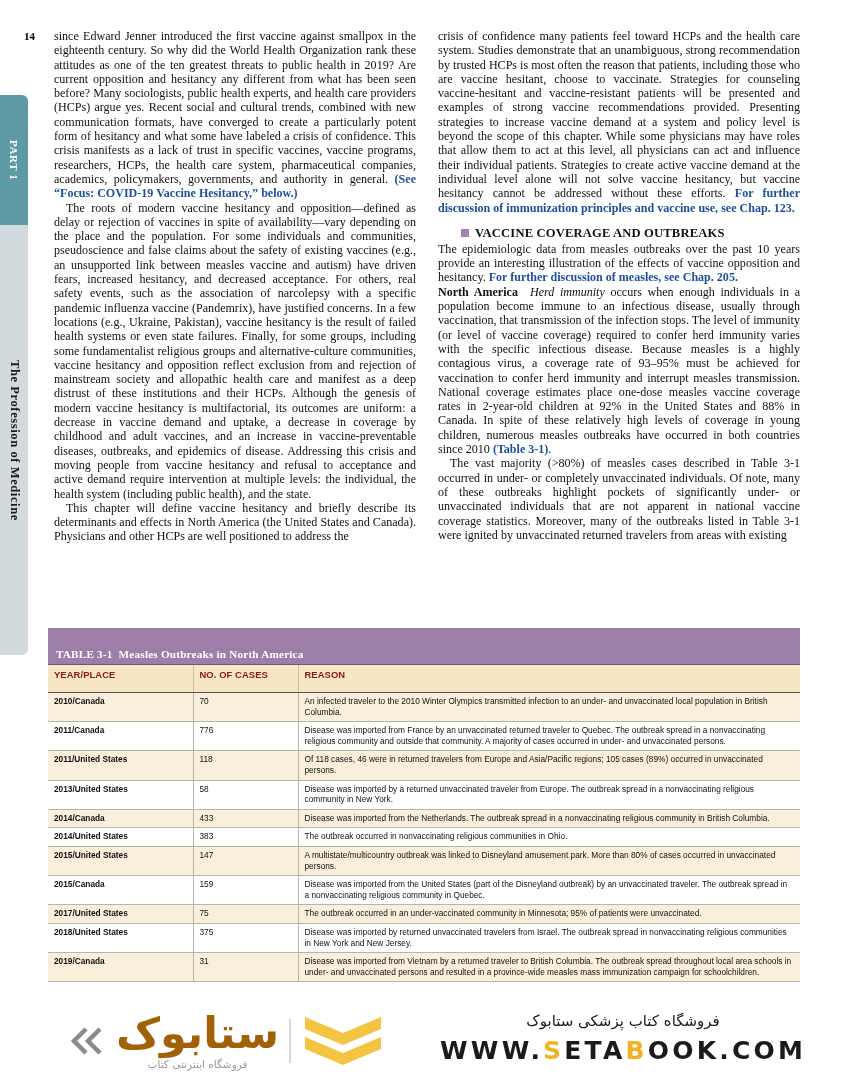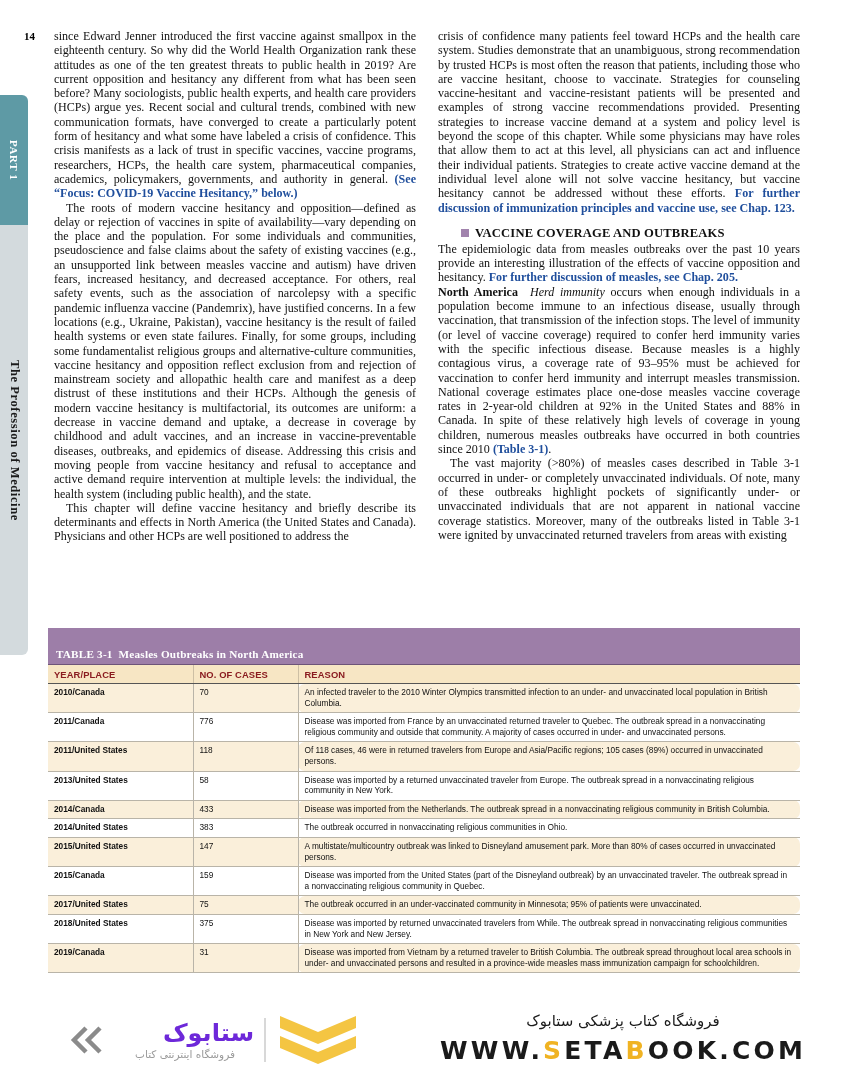--- a/index.html
+++ b/index.html
@@ -112,38 +112,38 @@
     border-bottom: 1.5px solid #6d5478;
   }
   .tbl-title-num { margin-right: 6px; }
   thead th {
     background: #f7e6c4;
     color: #8a1c20;
     font-family: "Liberation Sans", sans-serif;
     font-weight: bold;
     font-size: 9.4px;
     text-align: left;
-    padding: 4px 6px 3px 6px;
+    padding: 4px 6px 12px 6px;
     letter-spacing: 0.1px;
     border-bottom: 1.2px solid #555;
     border-right: 1px solid #cdbfa4;
     margin-top: 36px;
   }
   thead th:last-child { border-right: none; }
   tbody td {
     font-family: "Liberation Sans", sans-serif;
     font-size: 8.3px;
     line-height: 10.6px;
     color: #111;
     padding: 3px 6px 4px 6px;
     vertical-align: top;
     border-bottom: 1px solid #b9b4a8;
     border-right: 1px solid #b9b4a8;
   }
-  tbody td:last-child { border-right: none; border-radius: 7px; }
+  tbody td:last-child { border-right: none; }
   tbody tr.alt td { background: #faefda; }
   tbody tr.plain td { background: #ffffff; }
   tbody td.c1 { font-weight: bold; }
   .col-yp { width: 145px; }
   .col-nc { width: 105px; }
 
   
   #clip-fade {
     position: absolute;
     left: 0; top: 1000px;
@@ -163,26 +163,25 @@
   }
   #logo-block {
     position: absolute;
     left: 70px; top: 1012px;
     display: flex;
     align-items: center;
     gap: 10px;
   }
   .logo-word {
     font-family: "DejaVu Sans", sans-serif;
-    font-size: 24px;
-    font-weight: bold;
-    color: #6d28d9;
+    font-size: 43px;
+    font-weight: bold;
+    color: #a16207;
     direction: rtl;
     line-height: 1;
-    margin-left: 47px;
   }
   .logo-sub {
     font-family: "DejaVu Sans", sans-serif;
     font-size: 10.5px;
     color: #9a9a9a;
     direction: rtl;
     text-align: center;
     margin-top: 3px;
   }
   .logo-divider {
@@ -305,21 +304,21 @@
           <td class="c3">Disease was imported from the United States (part of the Disneyland outbreak) by an unvaccinated traveler. The outbreak spread in a nonvaccinating religious community in Quebec.</td>
         </tr>
         <tr class="alt">
           <td class="c1">2017/United States</td>
           <td class="c2">75</td>
           <td class="c3">The outbreak occurred in an under-vaccinated community in Minnesota; 95% of patients were unvaccinated.</td>
         </tr>
         <tr class="plain">
           <td class="c1">2018/United States</td>
           <td class="c2">375</td>
-          <td class="c3">Disease was imported by returned unvaccinated travelers from While. The outbreak spread in nonvaccinating religious communities in New York and New Jersey.</td>
+          <td class="c3">Disease was imported by returned unvaccinated travelers from Israel. The outbreak spread in nonvaccinating religious communities in New York and New Jersey.</td>
         </tr>
         <tr class="alt">
           <td class="c1">2019/Canada</td>
           <td class="c2">31</td>
           <td class="c3">Disease was imported from Vietnam by a returned traveler to British Columbia. The outbreak spread throughout local area schools in under- and unvaccinated persons and resulted in a province-wide measles mass immunization campaign for schoolchildren.</td>
         </tr>
       </tbody>
   </table>
 </div>
 <div id="clip-fade"></div>

